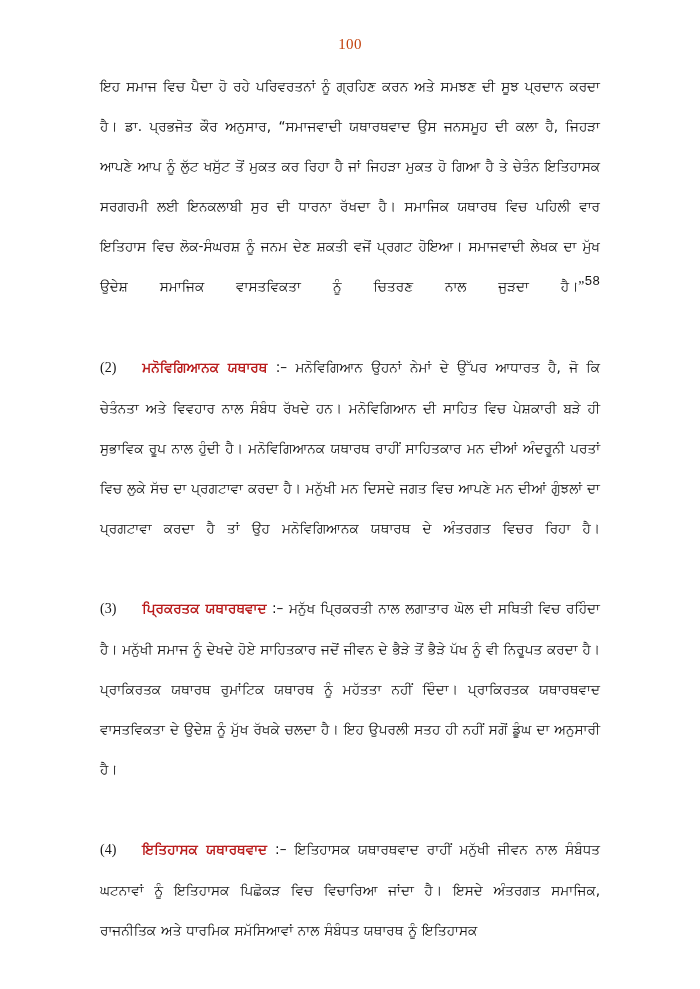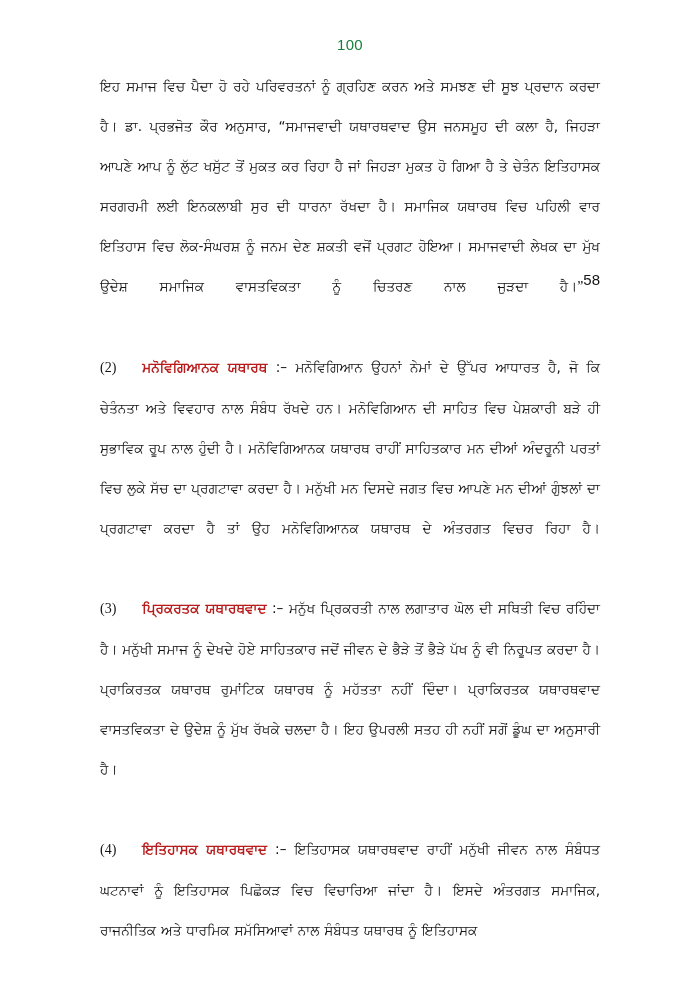--- a/index.html
+++ b/index.html
@@ -19,23 +19,23 @@
     box-sizing: border-box;
   }
 
   
   .folio {
     position: absolute;
     top: 36px;
     left: 0;
     width: 700px;
     text-align: center;
-    font-family: Liberation Sans, sans-serif;
+    font-family: Liberation Serif, serif;
     font-size: 15px;
-    color: #15803d;
+    color: #c2410c;
     letter-spacing: 0.3px;
   }
 
   
   .text-column {
     position: absolute;
     top: 66px;
     left: 100px;
     width: 500px;
   }
@@ -66,24 +66,24 @@
     display: inline-block;
     width: 26px;
   }
 
   .clause-title {
     font-weight: bold;
     color: #b91c1c;
   }
 
   .footnote-ref {
-    font-size: 15px;
+    font-size: 13px;
     vertical-align: super;
     line-height: 0;
-    font-family: Liberation Sans, sans-serif;
+    font-family: Liberation Mono, monospace;
   }
 
   .quote-mark {
     font-family: "Liberation Serif", "DejaVu Serif", serif;
   }
 
   
   .para:after {
     content: "";
     display: inline-block;

